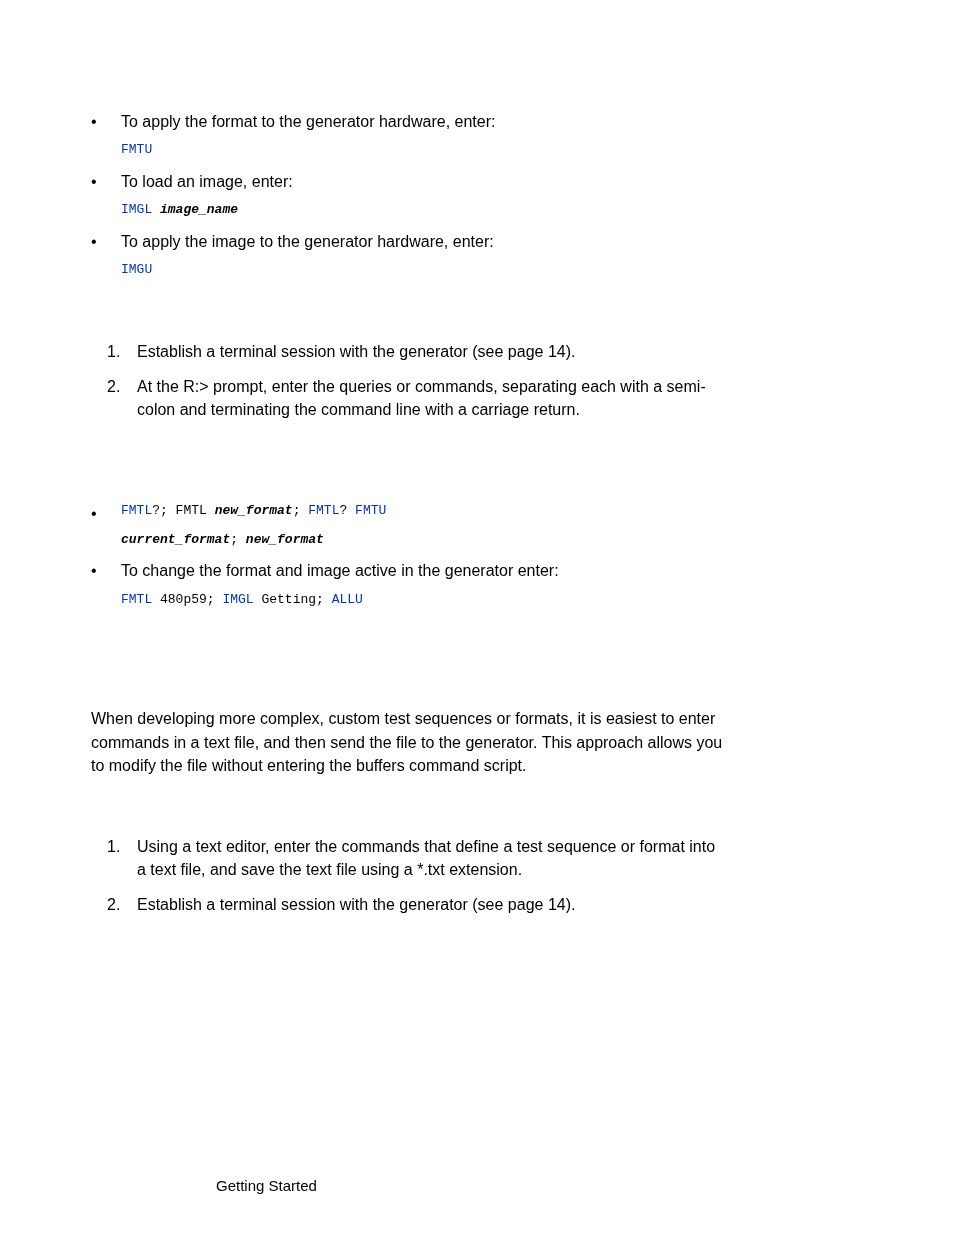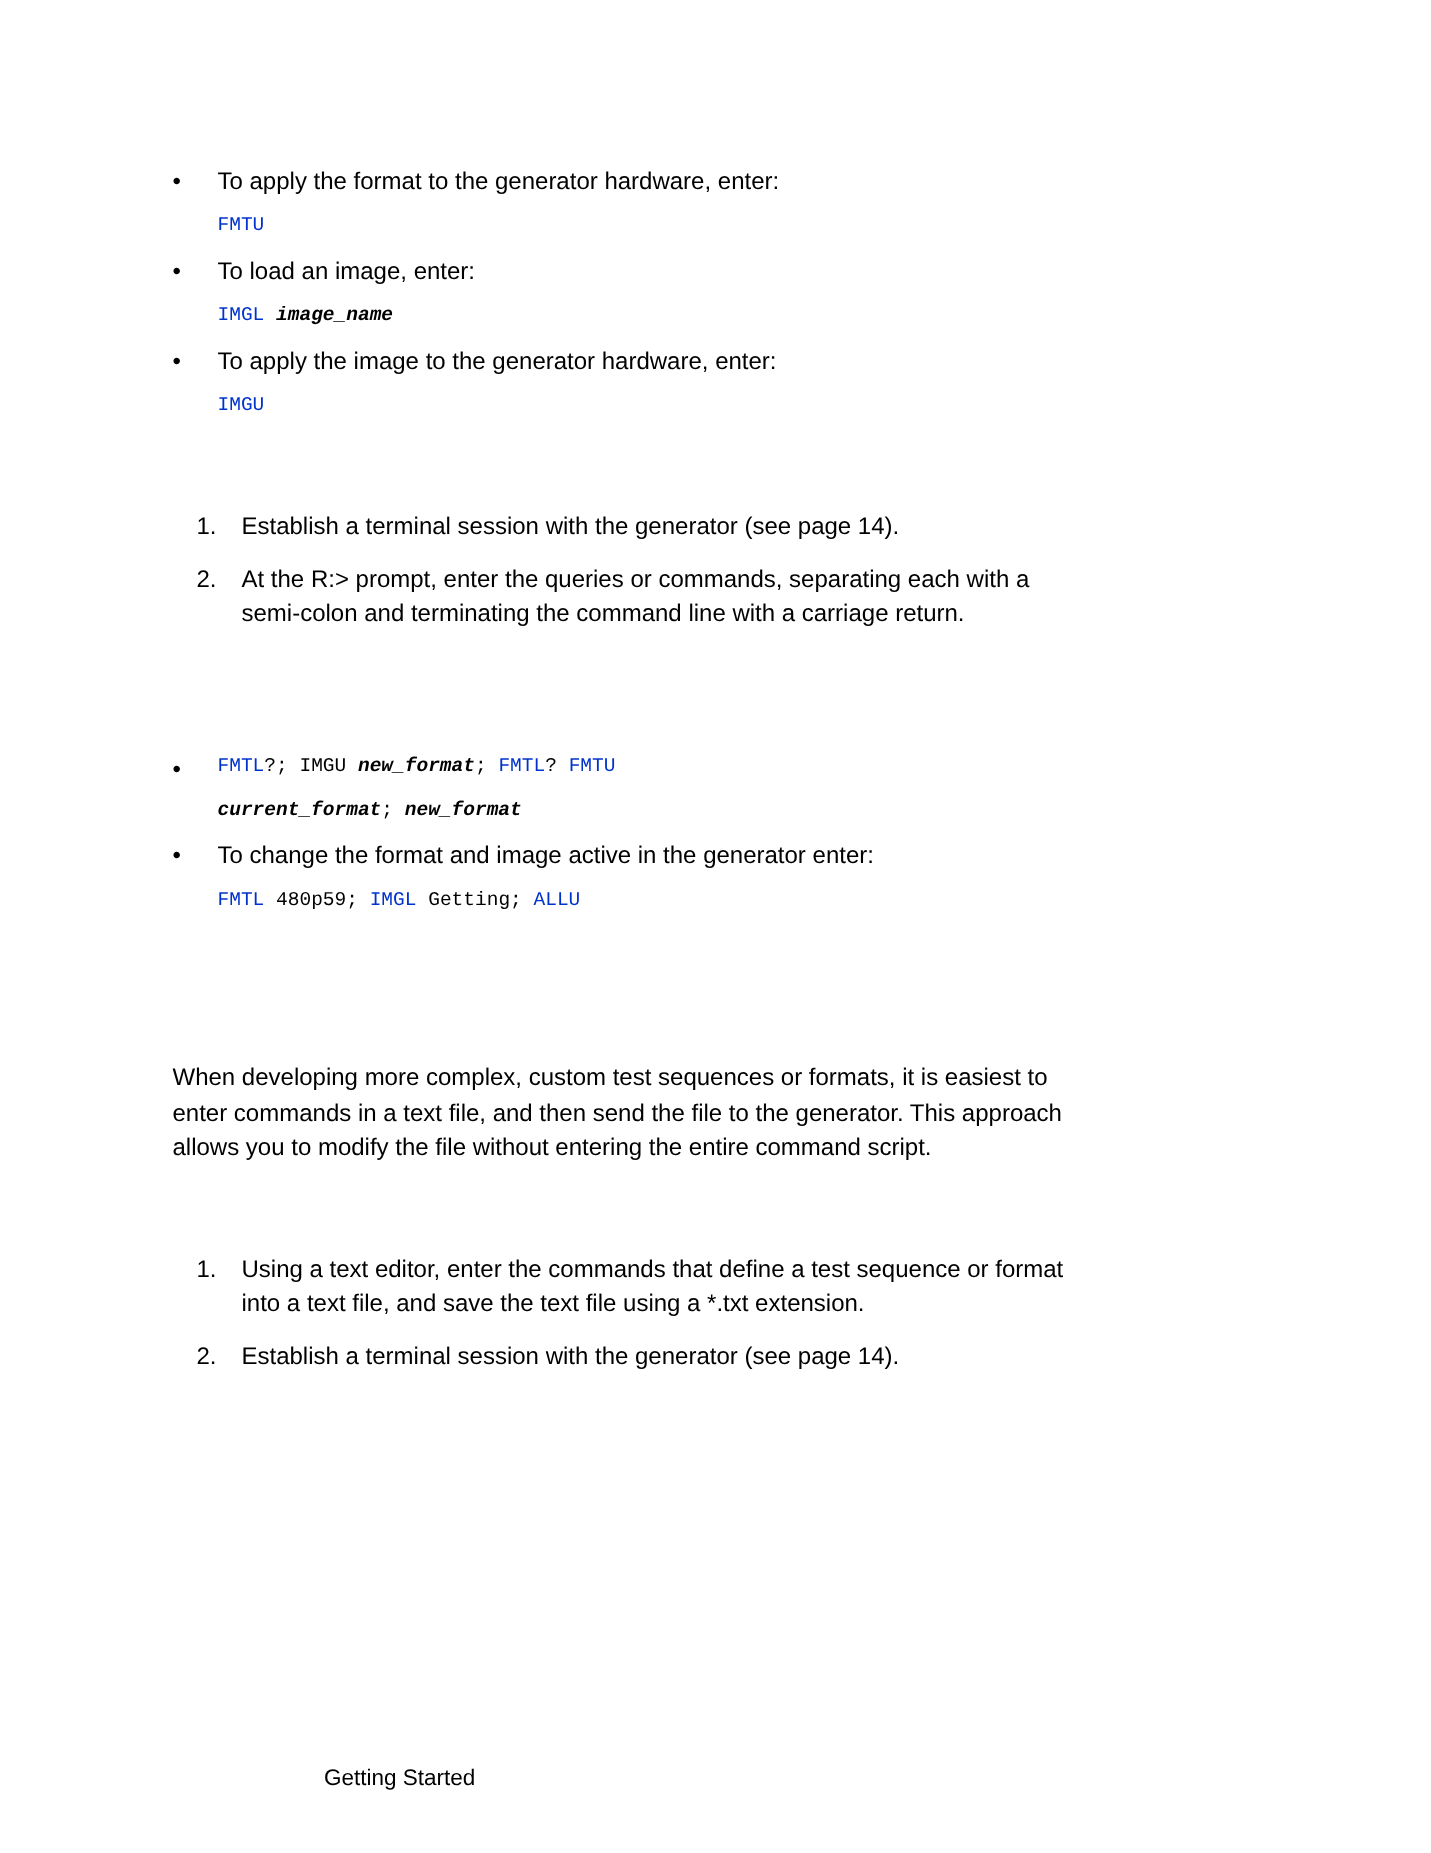--- a/index.html
+++ b/index.html
@@ -5,21 +5,21 @@
     * { box-sizing: border-box; margin: 0; padding: 0; }
     html, body {
       width: 954px;
       background: #fff;
       font-family: Arial, Helvetica, sans-serif;
       color: #000;
     }
     .page {
       width: 822px;
       min-height: 1235px;
-      padding: 110px 85px 40px 115px;
+      padding: 110px 85px 40px 91px;
       position: relative;
       font-size: 16px;
       line-height: 1.45;
     }
     ul.bul { list-style: none; padding: 0; margin: 0; }
     ul.bul > li { position: relative; padding-left: 30px; margin-bottom: 6px; }
     ul.bul > li::before {
       content: "•"; position: absolute; left: 0; top: 0;
       font-size: 16px;
     }
@@ -75,32 +75,32 @@
     </li>
     <li>
       <span>At the R:&gt; prompt, enter the queries or commands, separating each with a semi-colon and terminating the command line with a carriage return.</span>
     </li>
   </ol>
 
   <div class="gap-lg"></div>
 
   <ul class="bul">
     <li>
-      <div class="code"><span class="kw">FMTL</span><span>?; IMGU </span><span class="it">new_format</span><span>; </span><span class="kw">FMTL</span><span>? </span><span class="kw">FMTU</span></div>
+      <div class="code"><span class="kw">FMTL</span><span>?; FMTL </span><span class="it">new_format</span><span>; </span><span class="kw">FMTL</span><span>? </span><span class="kw">FMTU</span></div>
       <div class="code"><span class="it">current_format</span><span>; </span><span class="it">new_format</span></div>
     </li>
     <li>
       <div class="para">To change the format and image active in the generator enter:</div>
       <div class="code"><span class="kw">FMTL</span><span> 480p59; </span><span class="kw">IMGL</span><span> Getting; </span><span class="kw">ALLU</span></div>
     </li>
   </ul>
 
   <div style="height:88px"></div>
 
-  <div class="para" style="margin-left:-0px">When developing more complex, custom test sequences or formats, it is easiest to enter commands in a text file, and then send the file to the generator. This approach allows you to modify the file without entering the entire command script.</div>
+  <div class="para" style="margin-left:-0px">When developing more complex, custom test sequences or formats, it is easiest to enter commands in a text file, and then send the file to the generator. This approach allows you to modify the file without entering the buffers command script.</div>
 
   <div class="gap-md"></div>
 
   <ol class="num">
     <li>
       <span>Using a text editor, enter the commands that define a test sequence or format into a text file, and save the text file using a *.txt extension.</span>
     </li>
     <li>
       <span>Establish a terminal session with the generator (see page 14).</span>
     </li>

